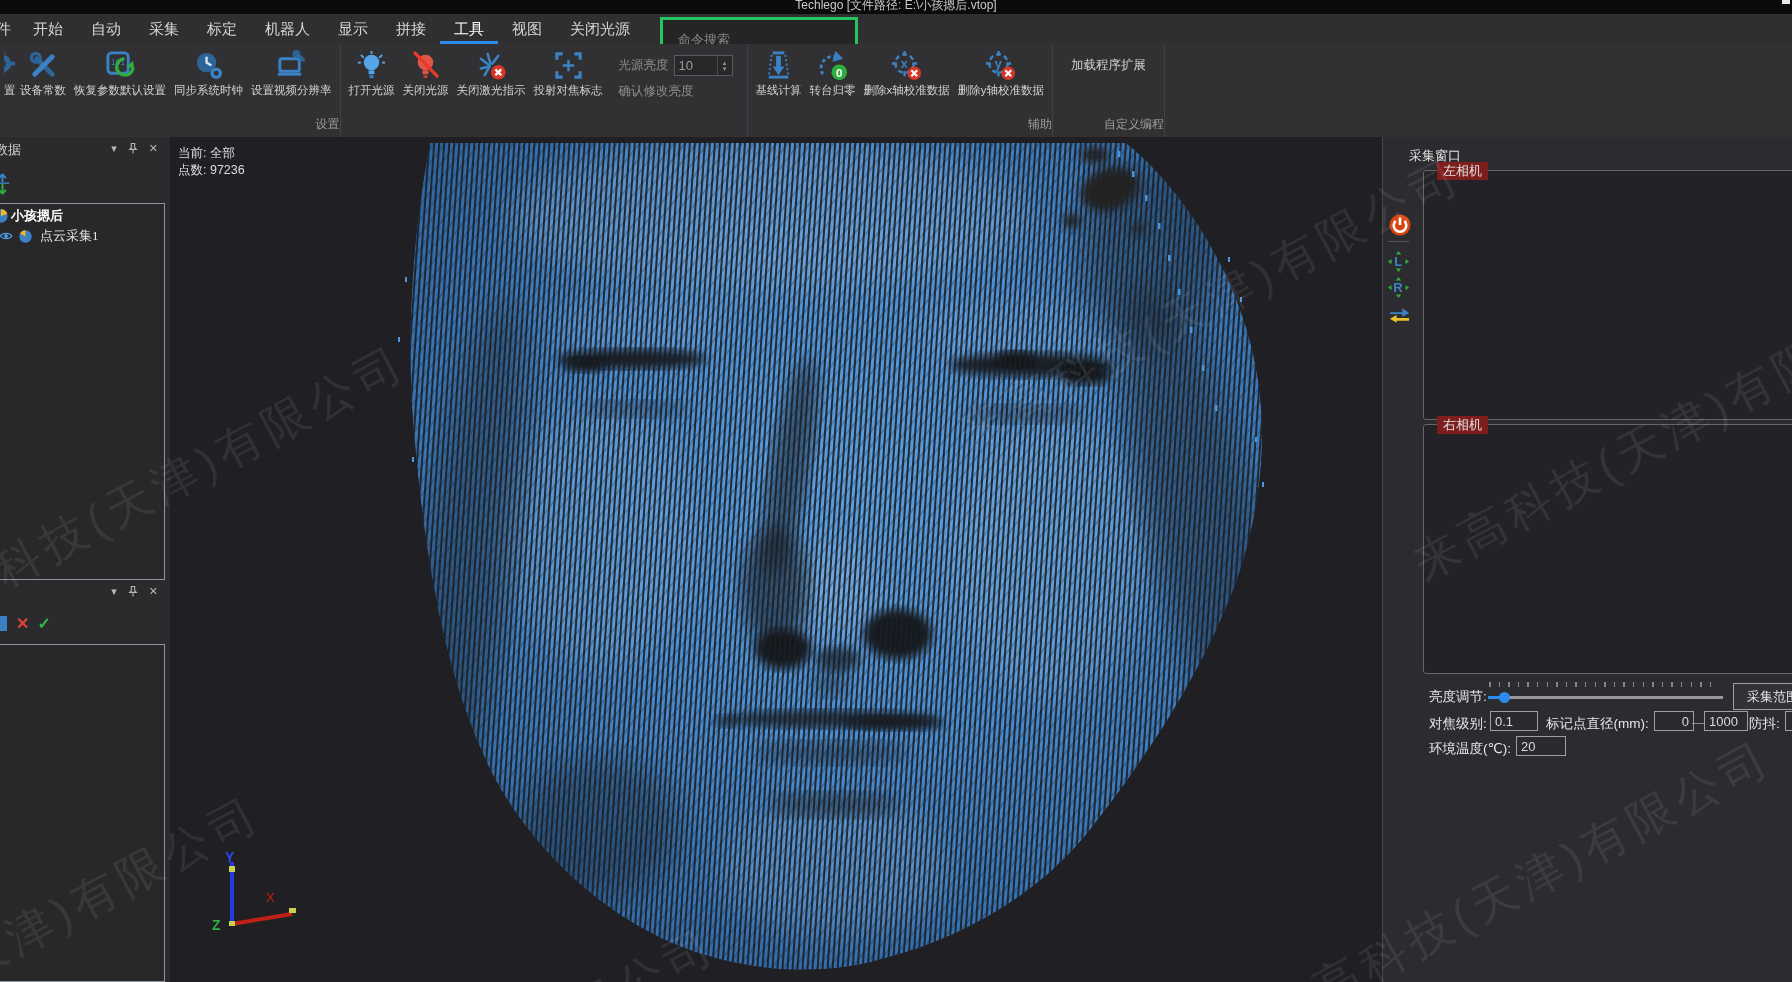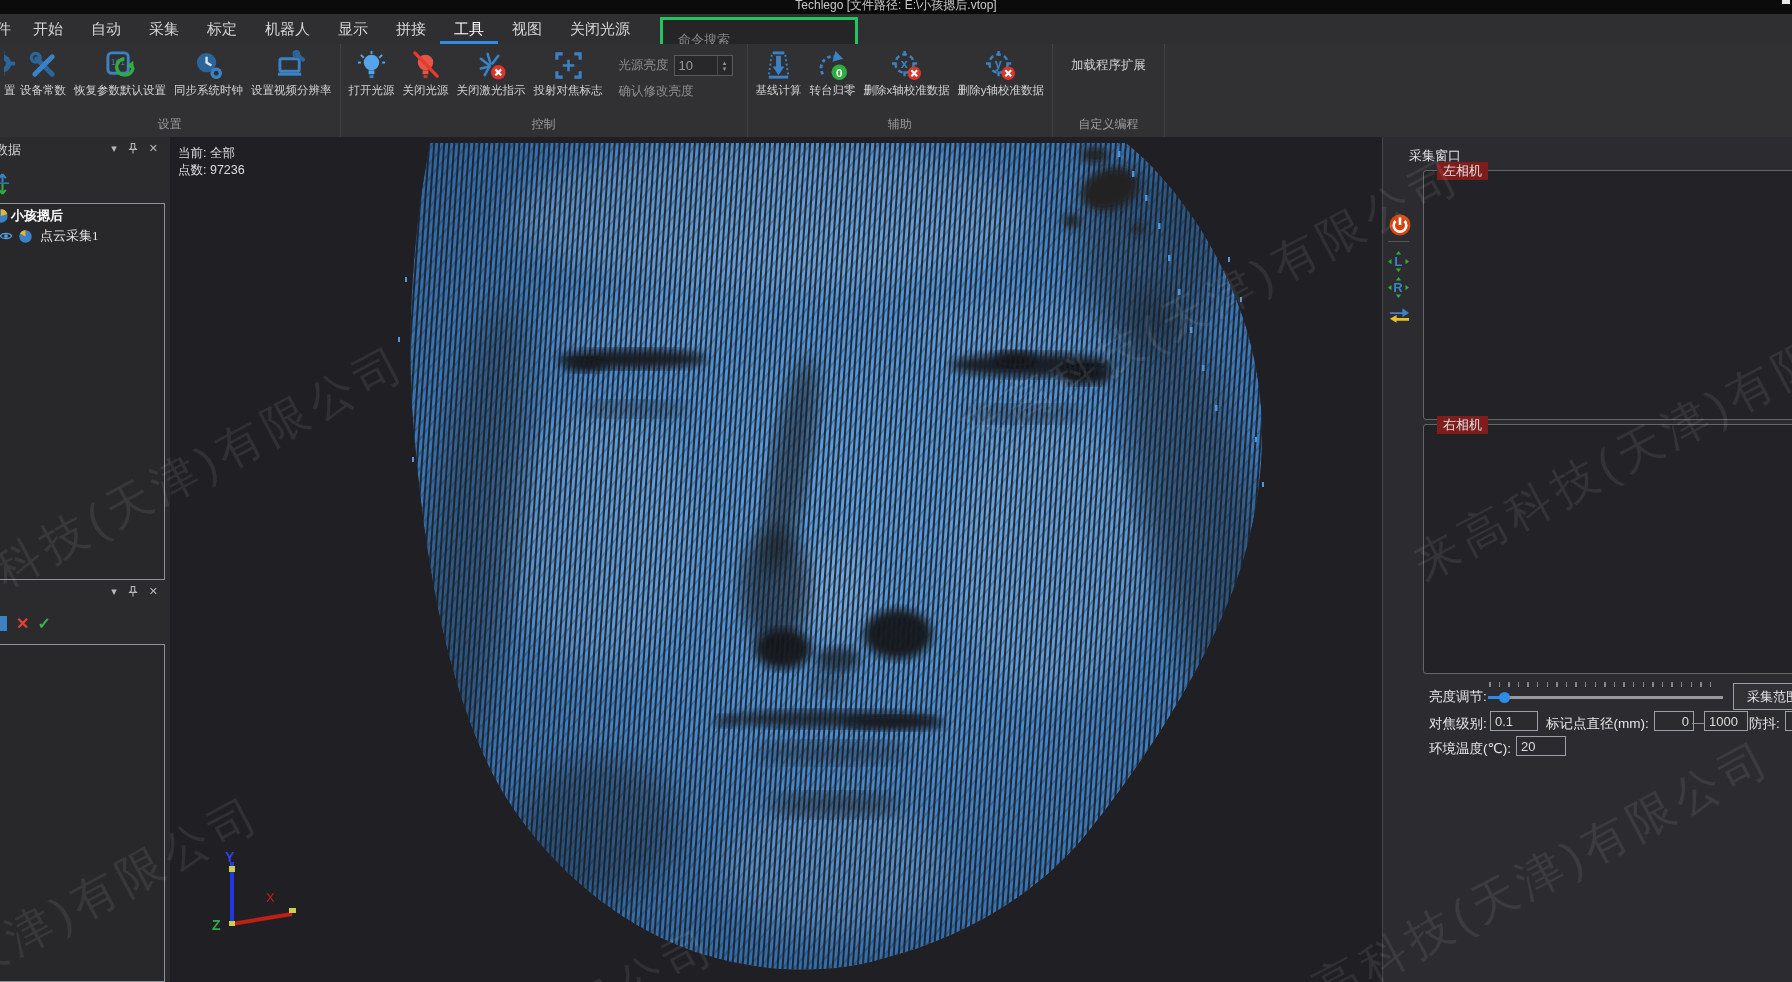--- a/index.html
+++ b/index.html
@@ -20,21 +20,21 @@
              display:flex;align-items:center;padding:8px 7px;gap:6px;}
   #searchbox input{flex:1;background:transparent;border:none;outline:none;color:#cccccc;font-size:13px;
                    font-family:"Liberation Sans","DejaVu Sans",sans-serif;}
   #searchbox input::placeholder{color:#8a8a8a;}
 
   
   #ribbon{position:absolute;left:0;top:44px;width:1792px;height:93px;background:#313134;display:flex;
           border-bottom:1px solid #1c1c1e;}
   .rgroup{display:flex;flex-direction:column;border-right:1px solid #424246;}
   .rgroup-buttons{display:flex;flex:1;align-items:flex-start;padding:5px 4px 0 4px;}
-  .rgroup-label{text-align:center;font-size:12px;color:#9c9c9c;padding:0 0 4px 0;white-space:nowrap;}
+  .rgroup-label{text-align:right;font-size:12px;color:#9c9c9c;padding:0 0 4px 0;white-space:nowrap;}
   .rbtn{display:flex;flex-direction:column;align-items:center;padding:1px 4px;cursor:default;}
   .rbtn svg{width:31px;height:31px;margin-bottom:2px;}
   .rbtn-label{font-size:11.5px;color:#d2d2d2;white-space:nowrap;}
   .rbtn.cut{width:12px;overflow:hidden;align-items:flex-start;padding:1px 0;}
   .rbtn.cut svg{margin-left:-17px;}
   .bright-stack{display:flex;flex-direction:column;padding:6px 10px 0 12px;gap:7px;}
   .bright-row{display:flex;align-items:center;gap:5px;}
   .dim{color:#8f8f8f;font-size:12.5px;white-space:nowrap;}
   .bright-input-wrap{display:flex;align-items:stretch;border:1px solid #5a5a5e;background:#28282b;height:19px;}
   .bright-input-wrap input{width:34px;border:none;background:transparent;color:#9a9a9a;font-size:13px;padding:0 4px;outline:none;
@@ -236,21 +236,20 @@
             <input value="10" style="">
             <span class="spin">
               <span class="spin-btn">▴</span>
               <span class="spin-btn">▾</span>
             </span>
           </span>
         </div>
         <span class="dim">确认修改亮度</span>
       </div>
     </div>
-    <div class="rgroup-label">控制</div>
   </div>
 
   <div class="rgroup">
     <div class="rgroup-buttons">
       <div class="rbtn">
         <svg viewBox="0 0 32 32">
           <path d="M10 3 H22" stroke="#3b82c4" stroke-width="3"></path>
           <g stroke="#3b82c4" stroke-width="2" stroke-dasharray="2 2.6">
               <path d="M9 5 L6 26"></path>
               <path d="M23 5 L26 26"></path>

